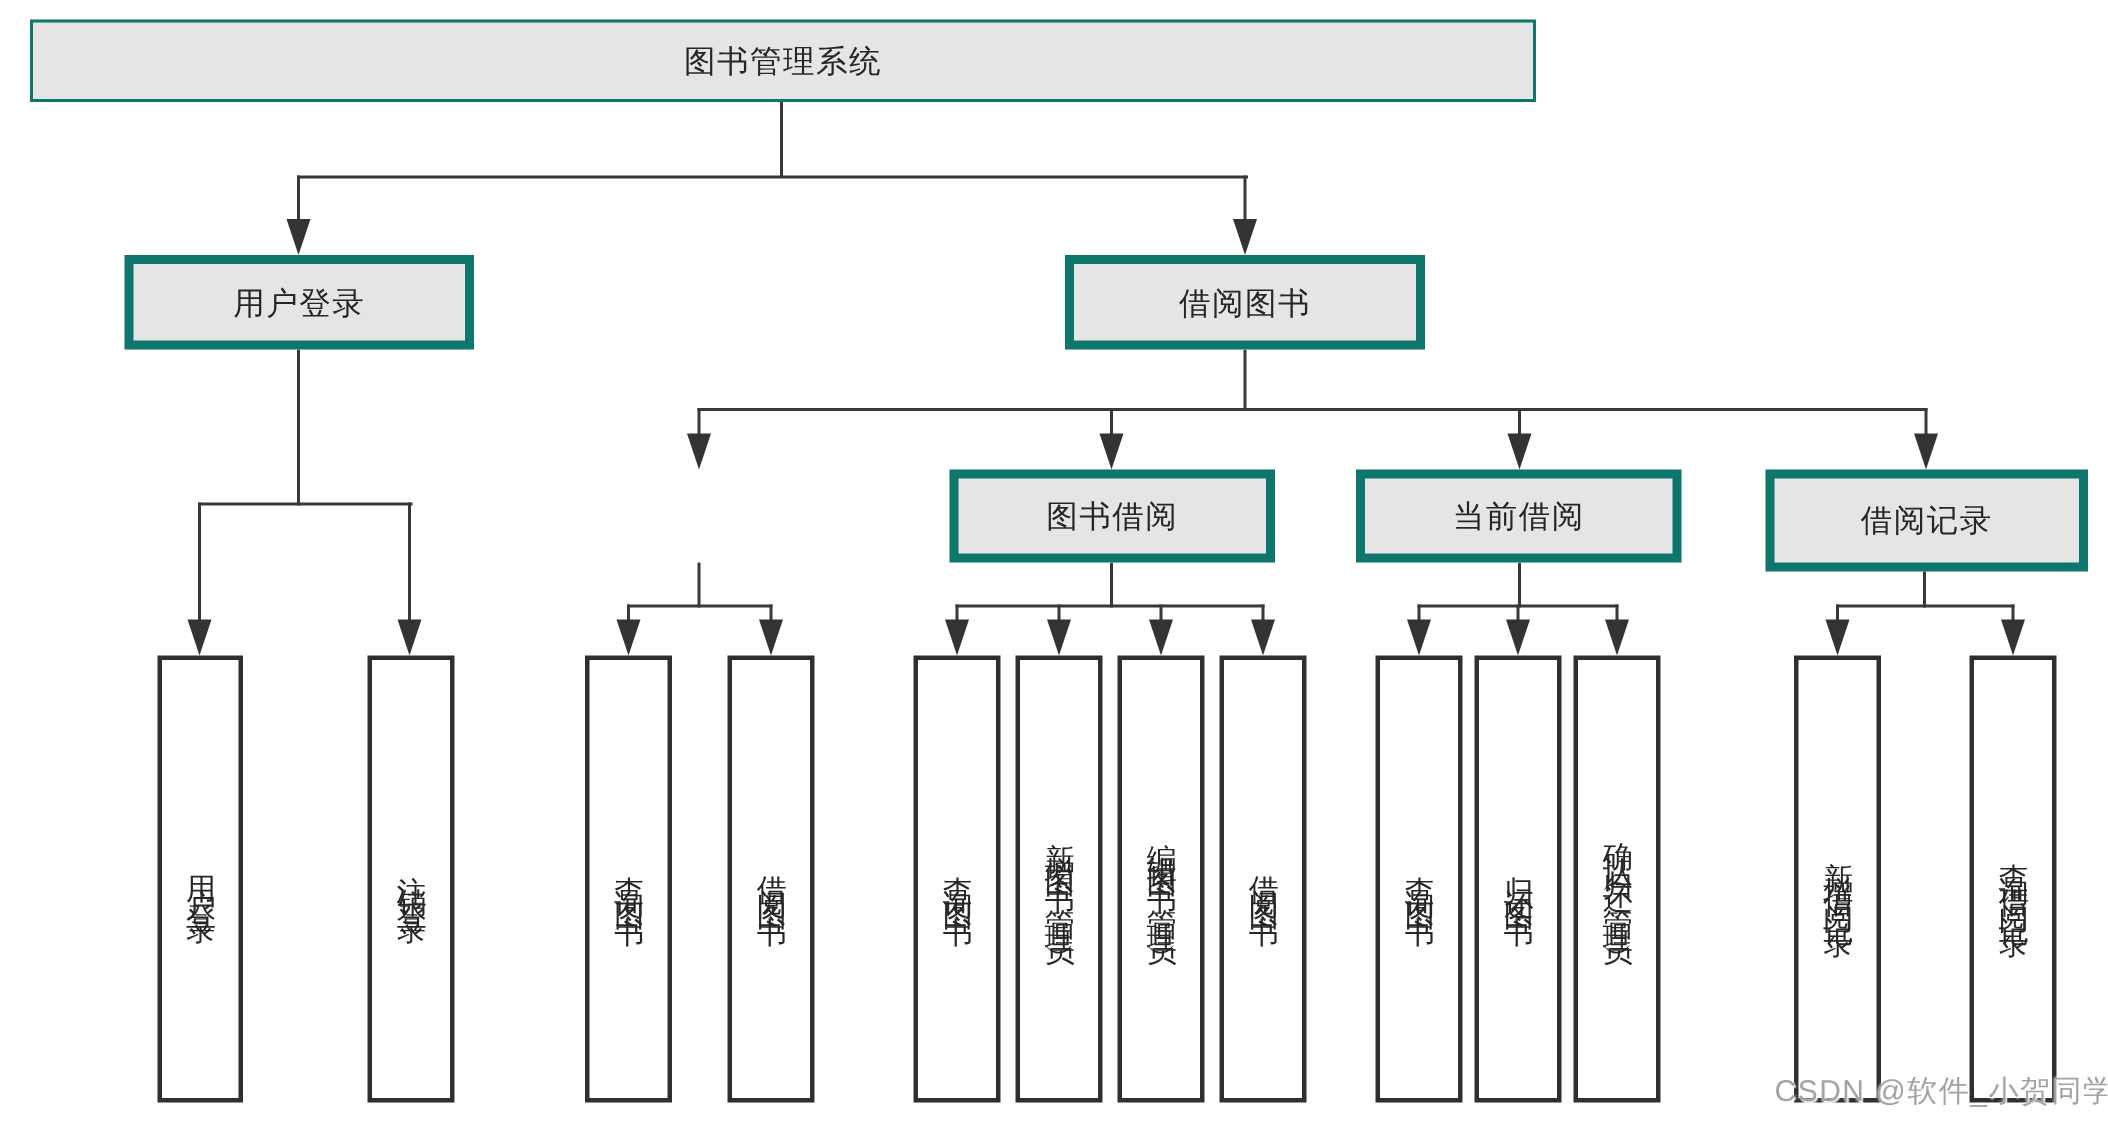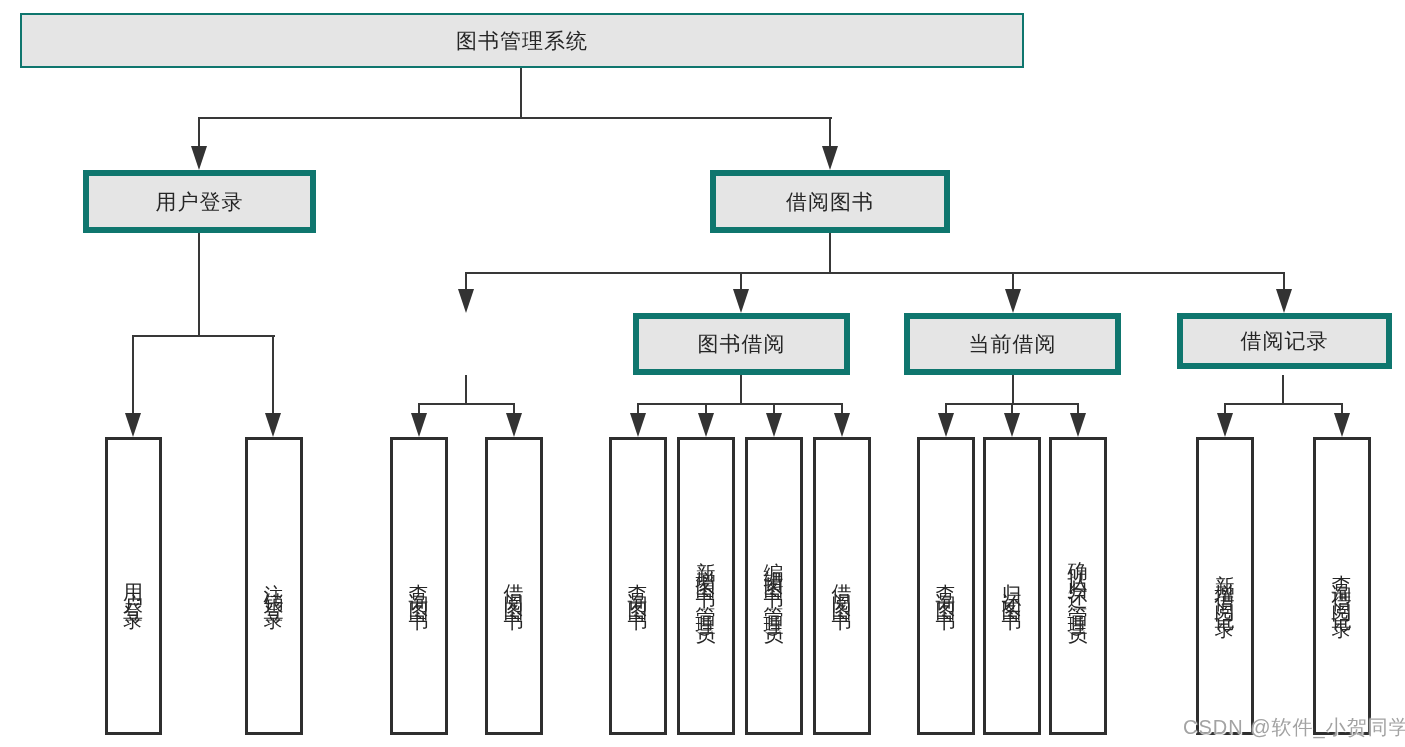--- a/index.html
+++ b/index.html
@@ -105,21 +105,21 @@
   <div class="arw" style="left:1005px; top:289px;"></div>
   <div class="vl" style="left:1283px; top:272px; height:20px;"></div>
   <div class="arw" style="left:1276px; top:289px;"></div>
 
   <div class="box" style="left:904px; top:313px; width:217px; height:62px;">
     <span>当前借阅</span>
   </div>
   <div class="box" style="left:633px; top:313px; width:217px; height:62px;">
     <span>图书借阅</span>
   </div>
-  <div class="box" style="left:1177px; top:313px; width:215px; height:56px;">
+  <div class="box" style="left:1177px; top:313px; width:215px; height:68px;">
     <span>借阅记录</span>
   </div>
 
   <div class="vl" style="left:465px; top:375px; height:30px;"></div>
   <div class="hl" style="left:418px; top:403px; width:97px;"></div>
   <div class="vl" style="left:418px; top:403px; height:13px;"></div>
   <div class="arw" style="left:411px; top:413px;"></div>
   <div class="vl" style="left:513px; top:403px; height:13px;"></div>
   <div class="arw" style="left:506px; top:413px;"></div>
 

